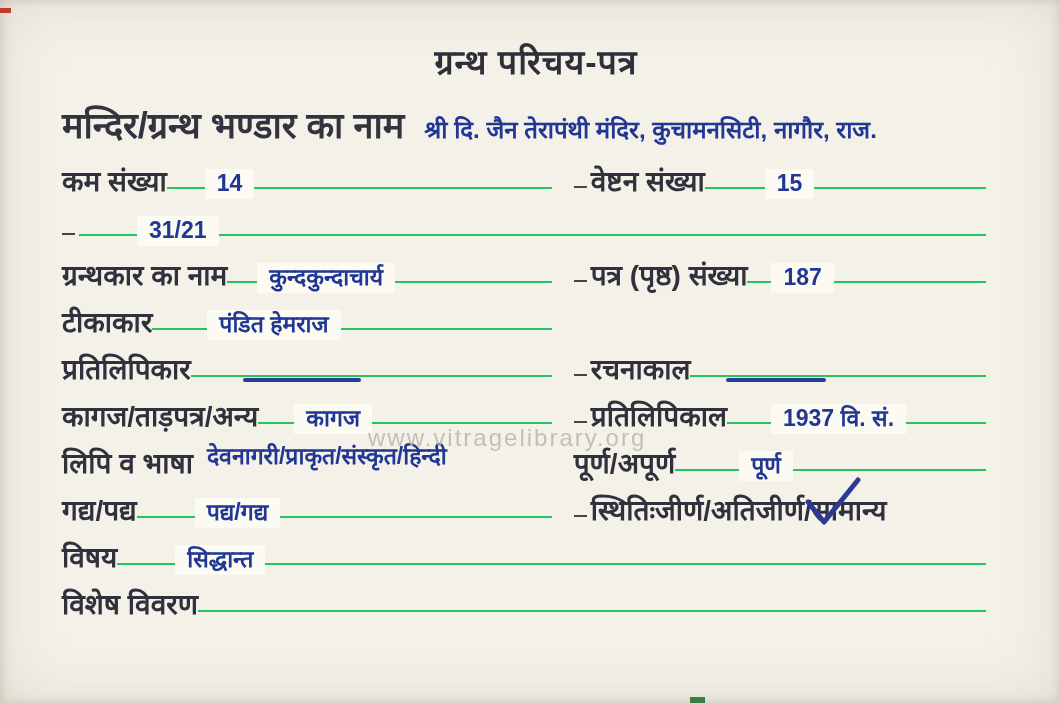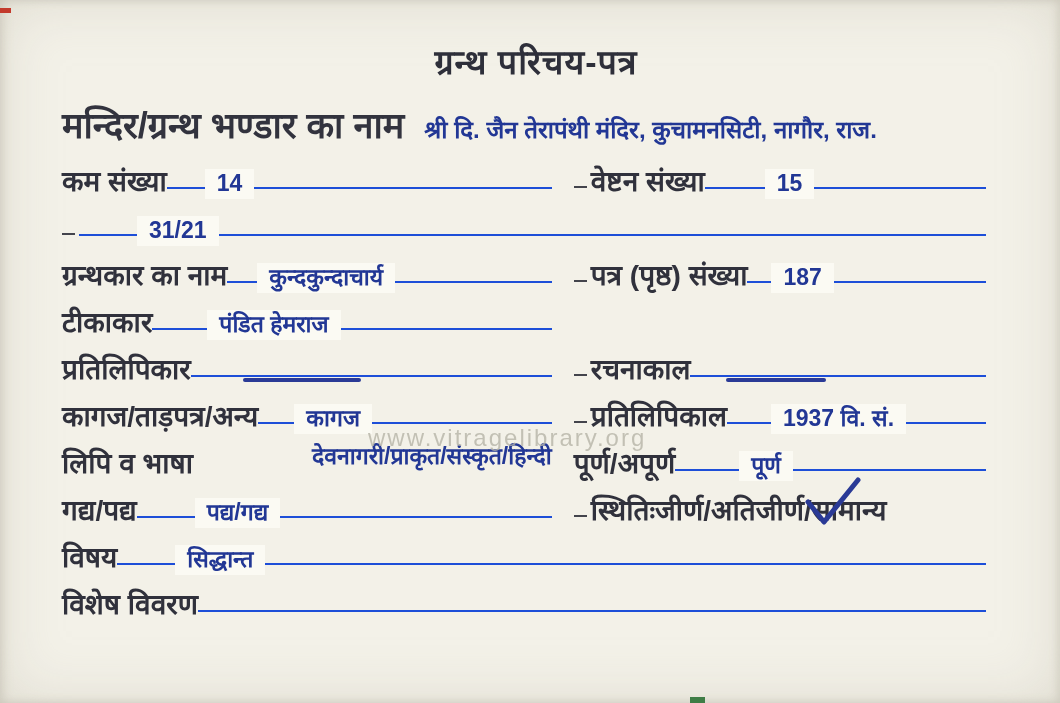--- a/index.html
+++ b/index.html
@@ -20,22 +20,22 @@
   .header-label{font-size:36px;font-weight:bold;white-space:nowrap;}
   .header-value{font-size:24px;font-weight:bold;color:#223795;white-space:nowrap;}
   .rows{margin:8px 74px 0 62px;}
   .row{display:flex;height:47px;align-items:flex-end;gap:22px;}
   .row.single .field{flex:1 1 100%;}
   .f-left{flex:0 0 53%;}
   .f-right{flex:1 1 auto;text-align:center;}
   .field{display:flex;align-items:flex-end;min-width:0;}
   .label{font-size:28px;font-weight:bold;white-space:nowrap;padding-bottom:5px;color:#30313c;}
   .dash-lead{width:13px;border-bottom:2px solid #43444c;margin-bottom:16px;margin-right:4px;flex:0 0 auto;}
-  .slot{flex:1 1 auto;position:relative;border-bottom:2px solid #1d4ed8;margin-bottom:15px;min-width:10px;}
-  .slot.no-line{border-bottom:none;text-align:right;}
+  .slot{flex:1 1 auto;position:relative;border-bottom:2px solid #22c55e;margin-bottom:15px;min-width:10px;}
+  .slot.no-line{border-bottom:none;}
   .value{
     position:absolute;bottom:-12px;left:var(--vx,30px);
     font-size:23px;font-weight:bold;color:#223795;white-space:nowrap;
     background:#fbfaf3;padding:1px 12px;line-height:1.2;
   }
   .value.inline{position:static;background:none;padding:0 0 5px 14px;}
   .blank-dash{
     position:absolute;bottom:-7px;left:var(--vx,40px);
     width:var(--vw,100px);height:4px;background:#2a3a96;border-radius:2px;
   }

